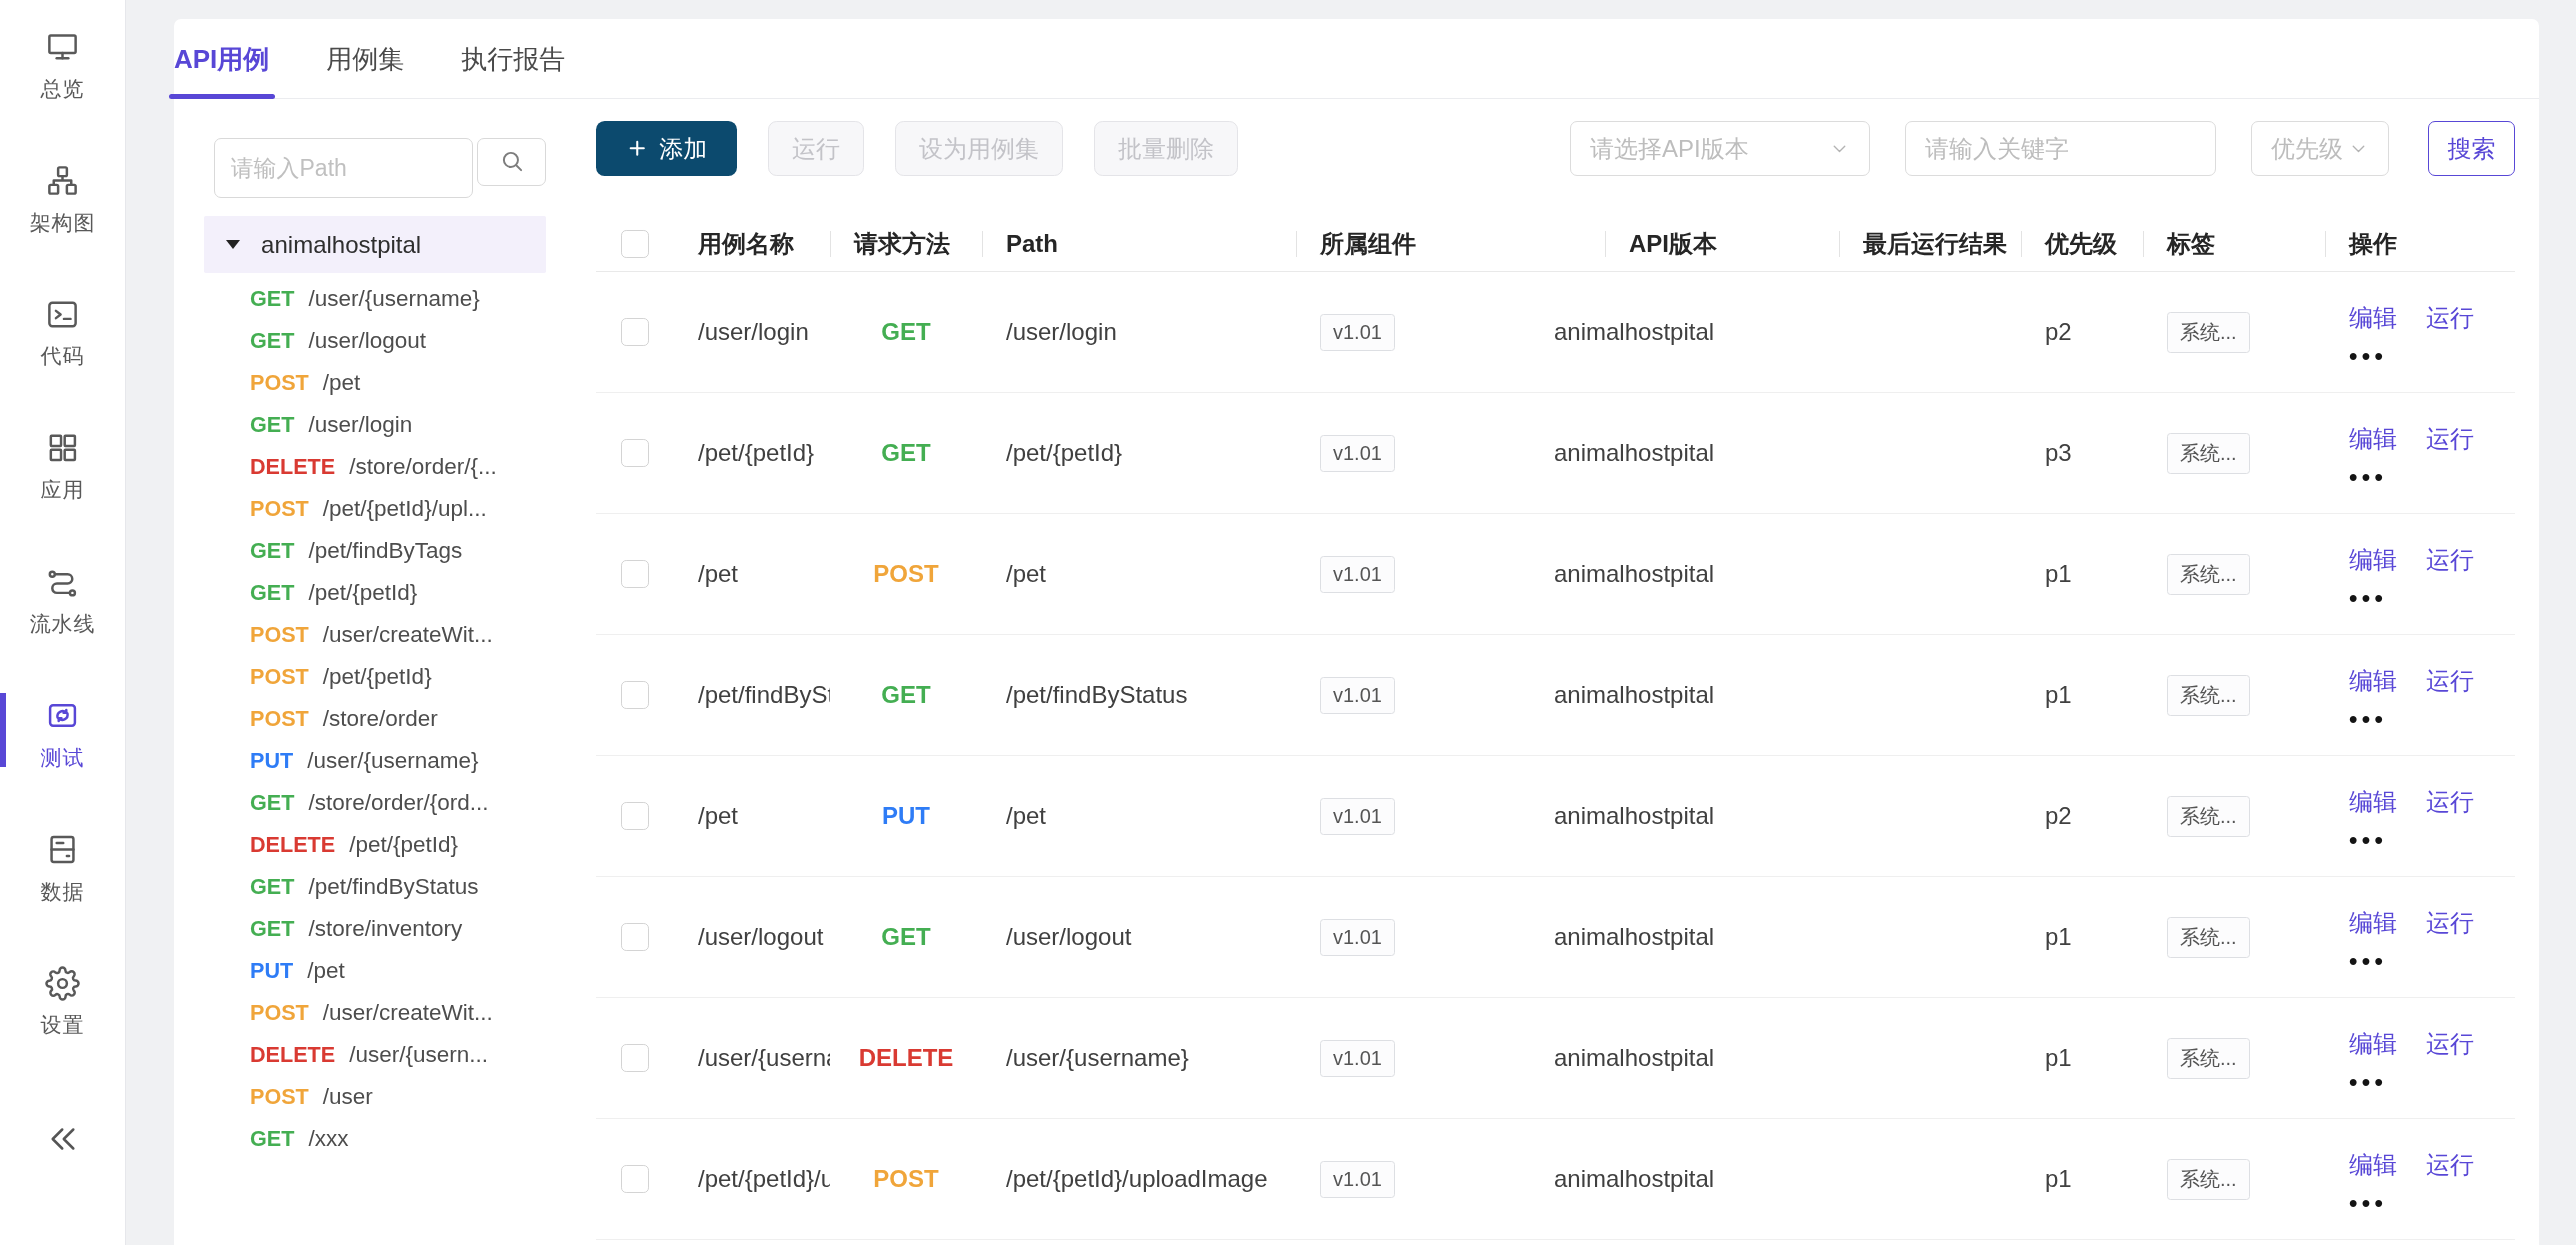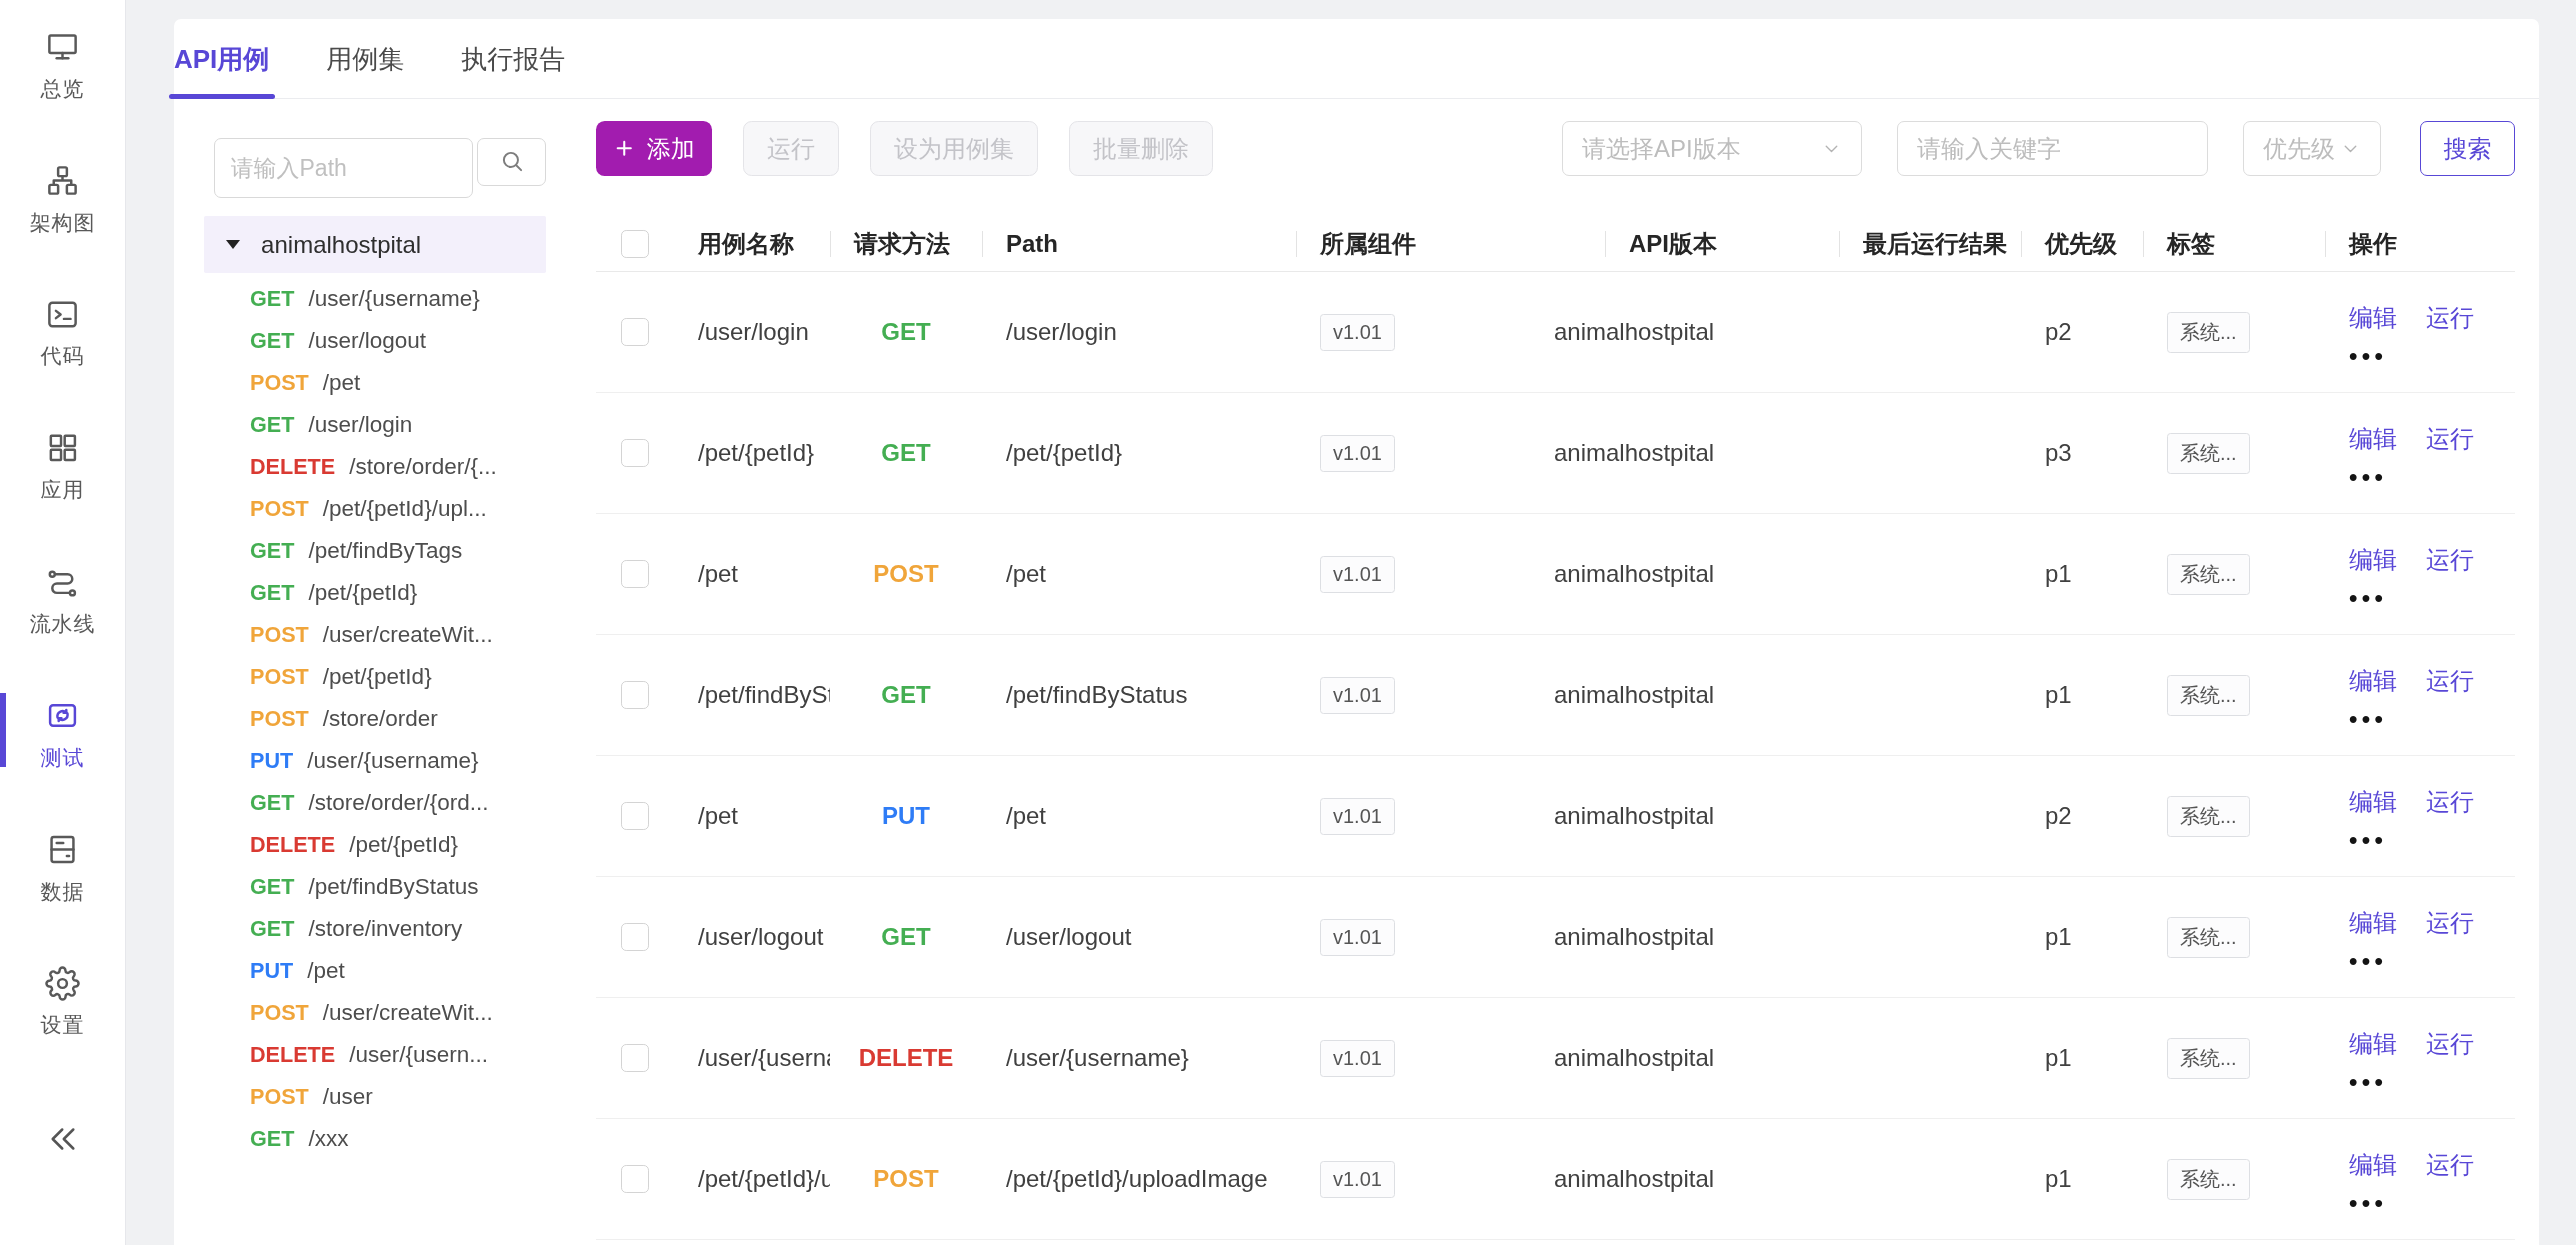--- a/index.html
+++ b/index.html
@@ -45,33 +45,33 @@
                 border-top:9.5px solid #222; margin-right:21px; }
   .tree-item { height:42px; display:flex; align-items:center; padding-left:36px; cursor:pointer; white-space:nowrap; }
   .tree-method { font-weight:bold; font-size:21.6px; margin-right:14px; }
   .tree-path { font-size:22.5px; color:#4d4d4d; }
 
   
   .main-panel { position:absolute; left:422px; top:102px; width:1919px; }
   .toolbar { display:flex; align-items:center; height:55px; }
   .btn { height:55px; border-radius:8.6px; font-size:24px; display:flex; align-items:center;
          justify-content:center; cursor:pointer; border:none; background:none; }
-  .btn-primary { width:116px; background:#a21caf; color:#fff; gap:11.2px; margin-right:31px; }
+  .btn-primary { width:141px; background:#0c4a6e; color:#fff; gap:11.2px; margin-right:31px; }
   .btn-primary svg { width:22.5px; height:22.5px; }
   .btn-disabled { background:#f7f7f9; border:0.9px solid #e4e4e8; color:#c3c3c8; margin-right:31px; padding:0 23px; cursor:not-allowed; }
   .toolbar-right { margin-left:auto; display:flex; align-items:center; }
   .select { width:300px; height:55px; border:0.9px solid #dcdcdc; border-radius:7px; background:#fff;
             display:flex; align-items:center; justify-content:space-between; padding:0 19px;
             font-size:24px; color:#bdbdbd; cursor:pointer; }
   .select.small { width:138px; }
   .select svg { width:21px; height:21px; color:#b3b3b3; }
   .kw-input { width:311px; height:55px; border:0.9px solid #dcdcdc; border-radius:7px; padding:0 19px;
               font-size:24px; margin:0 35px; background:#fff; outline:none; color:#333; }
   .kw-input::placeholder { color:#bdbdbd; }
-  .btn-search { width:95px; border:1.7px solid #5847d6; color:#5847d6; background:#fff; border-radius:7px; margin-left:39px; }
+  .btn-search { width:87px; border:1.7px solid #5847d6; color:#5847d6; background:#fff; border-radius:7px; margin-left:39px; }
 
   .table { margin-top:40px; }
   .tr { display:flex; align-items:center; }
   .thead { height:56px; border-bottom:0.9px solid #e9e9e9; font-weight:bold; color:#262626; font-size:24px; }
   .row { height:121px; border-bottom:0.9px solid #efefef; font-size:24px; color:#404040; }
   .cell { padding-left:24px; white-space:nowrap; overflow:hidden; }
   .c0 { width:78px; display:flex; justify-content:center; padding-left:0; }
   .c1 { width:156px; } .c2 { width:152px; } .c3 { width:314px; } .c4 { width:234px; }
   .c5 { width:309px; } .c6 { width:182px; } .c7 { width:122px; } .c8 { width:182px; } .c9 { width:188px; }
   .thead .cell { position:relative; height:100%; display:flex; align-items:center; }

